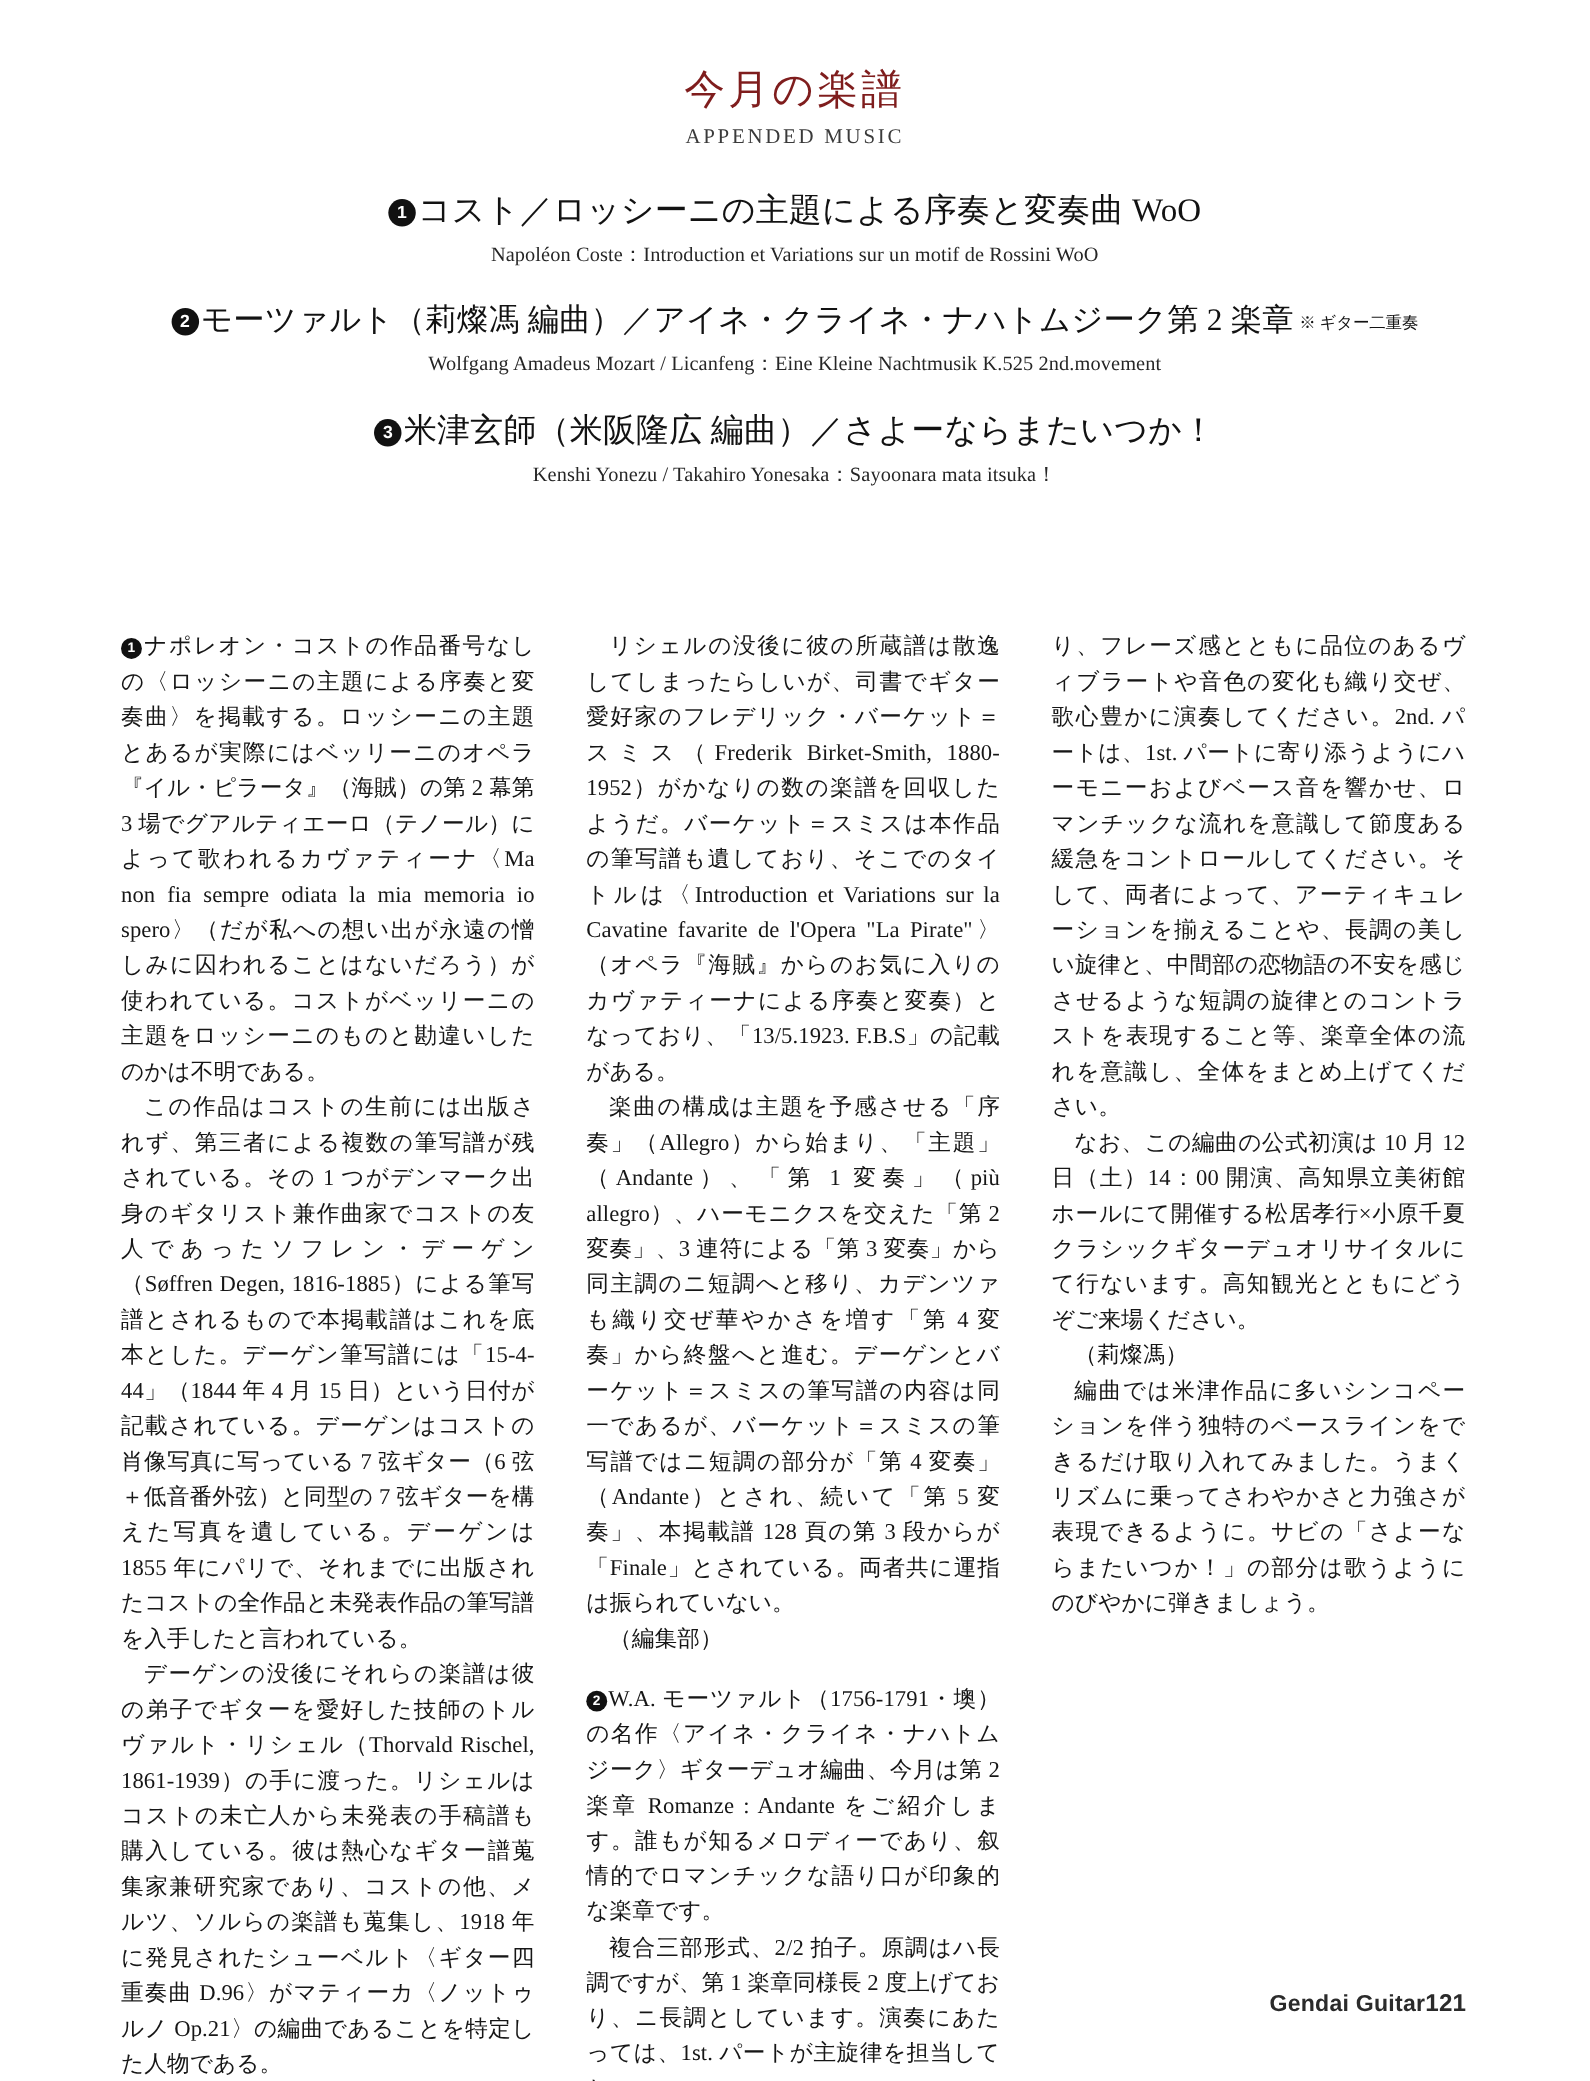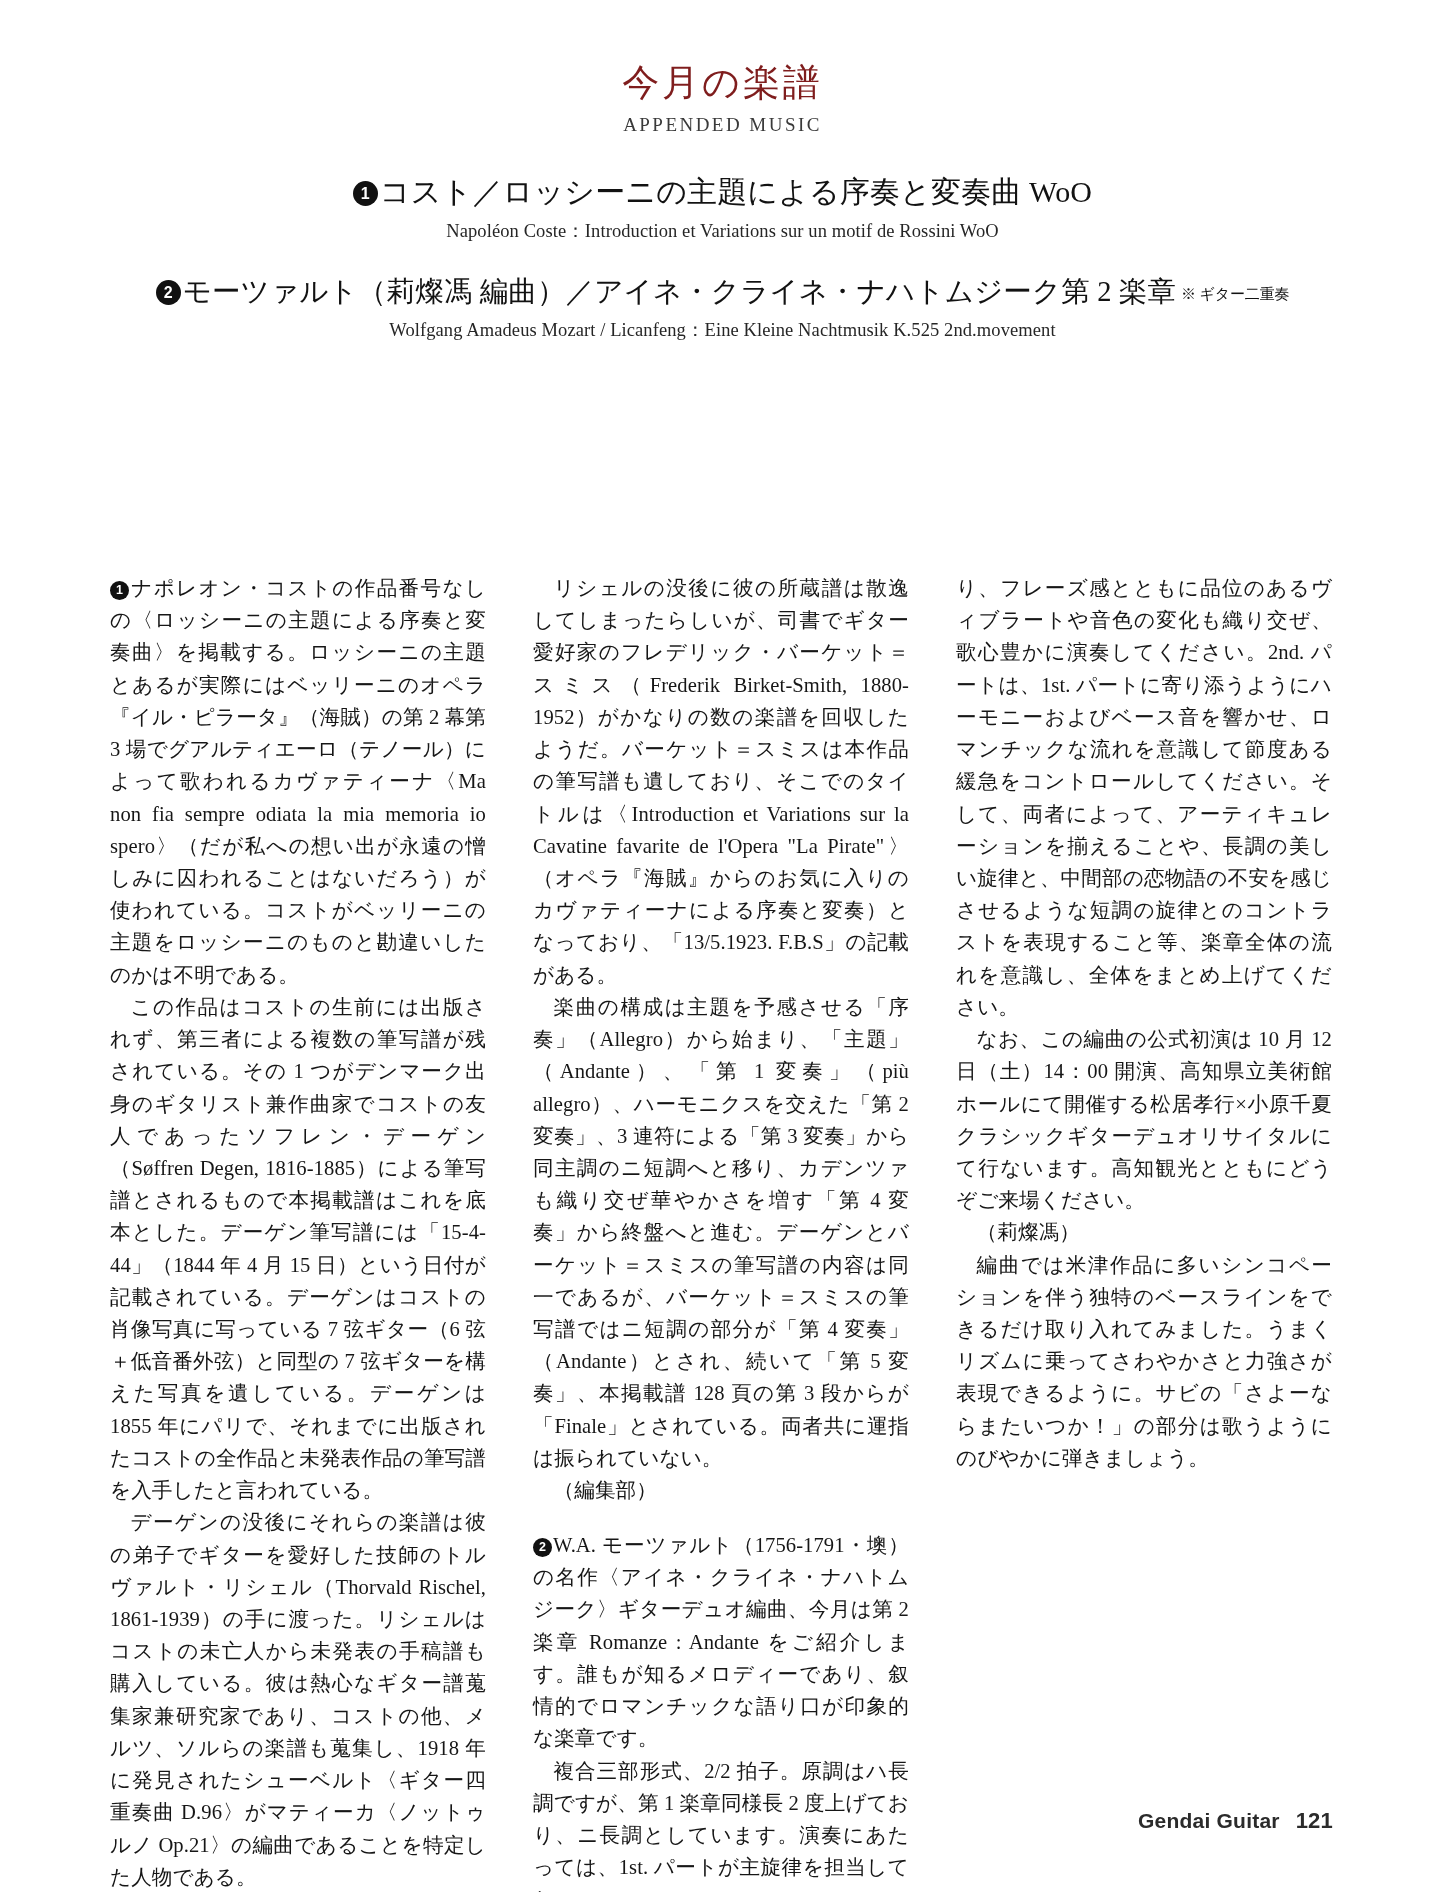--- a/index.html
+++ b/index.html
@@ -141,21 +141,20 @@
     position: absolute;
     right: 112px;
     bottom: 58px;
     font-family: "Liberation Sans", sans-serif;
     font-size: 21px;
     font-weight: 700;
     color: #2b2b2b;
     letter-spacing: 0.01em;
     display: flex;
     align-items: baseline;
-    gap: 16px;
   }
   .footer-page { font-size: 22px; }
 </style>
 </head>
 <body>
 
 <div class="page">
 
   <div class="masthead">
     <div class="masthead-jp">今月の楽譜</div>
@@ -171,20 +170,26 @@
       <div class="title-en">Napoléon Coste：Introduction et Variations sur un motif de Rossini WoO</div>
     </div>
 
     <div class="title-block">
       <div class="title-jp t2">
         <span class="num-badge">2</span><span>モーツァルト（莉燦馮 編曲）／アイネ・クライネ・ナハトムジーク第 2 楽章</span><span class="note-small">※ ギター二重奏</span>
       </div>
       <div class="title-en">Wolfgang Amadeus Mozart / Licanfeng：Eine Kleine Nachtmusik K.525 2nd.movement</div>
     </div>
 
+    <div class="title-block">
+      <div class="title-jp t3">
+        <span class="num-badge">3</span><span>米津玄師（米阪隆広 編曲）／さよーならまたいつか！</span>
+      </div>
+      <div class="title-en">Kenshi Yonezu / Takahiro Yonesaka：Sayoonara mata itsuka！</div>
+    </div>
 
   </div>
 
   <div class="columns">
 
     <div class="col">
       <p class="hang"><span class="inline-badge">1</span><span>ナポレオン・コストの作品番号なしの〈ロッシーニの主題による序奏と変奏曲〉を掲載する。ロッシーニの主題とあるが実際にはベッリーニのオペラ『イル・ピラータ』（海賊）の第 2 幕第 3 場でグアルティエーロ（テノール）によって歌われるカヴァティーナ〈Ma non fia sempre odiata la mia memoria io spero〉（だが私への想い出が永遠の憎しみに囚われることはないだろう）が使われている。コストがベッリーニの主題をロッシーニのものと勘違いしたのかは不明である。</span></p>
       <p>この作品はコストの生前には出版されず、第三者による複数の筆写譜が残されている。その 1 つがデンマーク出身のギタリスト兼作曲家でコストの友人であったソフレン・デーゲン（Søffren Degen, 1816-1885）による筆写譜とされるもので本掲載譜はこれを底本とした。デーゲン筆写譜には「15-4-44」（1844 年 4 月 15 日）という日付が記載されている。デーゲンはコストの肖像写真に写っている 7 弦ギター（6 弦＋低音番外弦）と同型の 7 弦ギターを構えた写真を遺している。デーゲンは 1855 年にパリで、それまでに出版されたコストの全作品と未発表作品の筆写譜を入手したと言われている。</p>
       <p>デーゲンの没後にそれらの楽譜は彼の弟子でギターを愛好した技師のトルヴァルト・リシェル（Thorvald Rischel, 1861-1939）の手に渡った。リシェルはコストの未亡人から未発表の手稿譜も購入している。彼は熱心なギター譜蒐集家兼研究家であり、コストの他、メルツ、ソルらの楽譜も蒐集し、1918 年に発見されたシューベルト〈ギター四重奏曲 D.96〉がマティーカ〈ノットゥルノ Op.21〉の編曲であることを特定した人物である。</p>
     </div>

